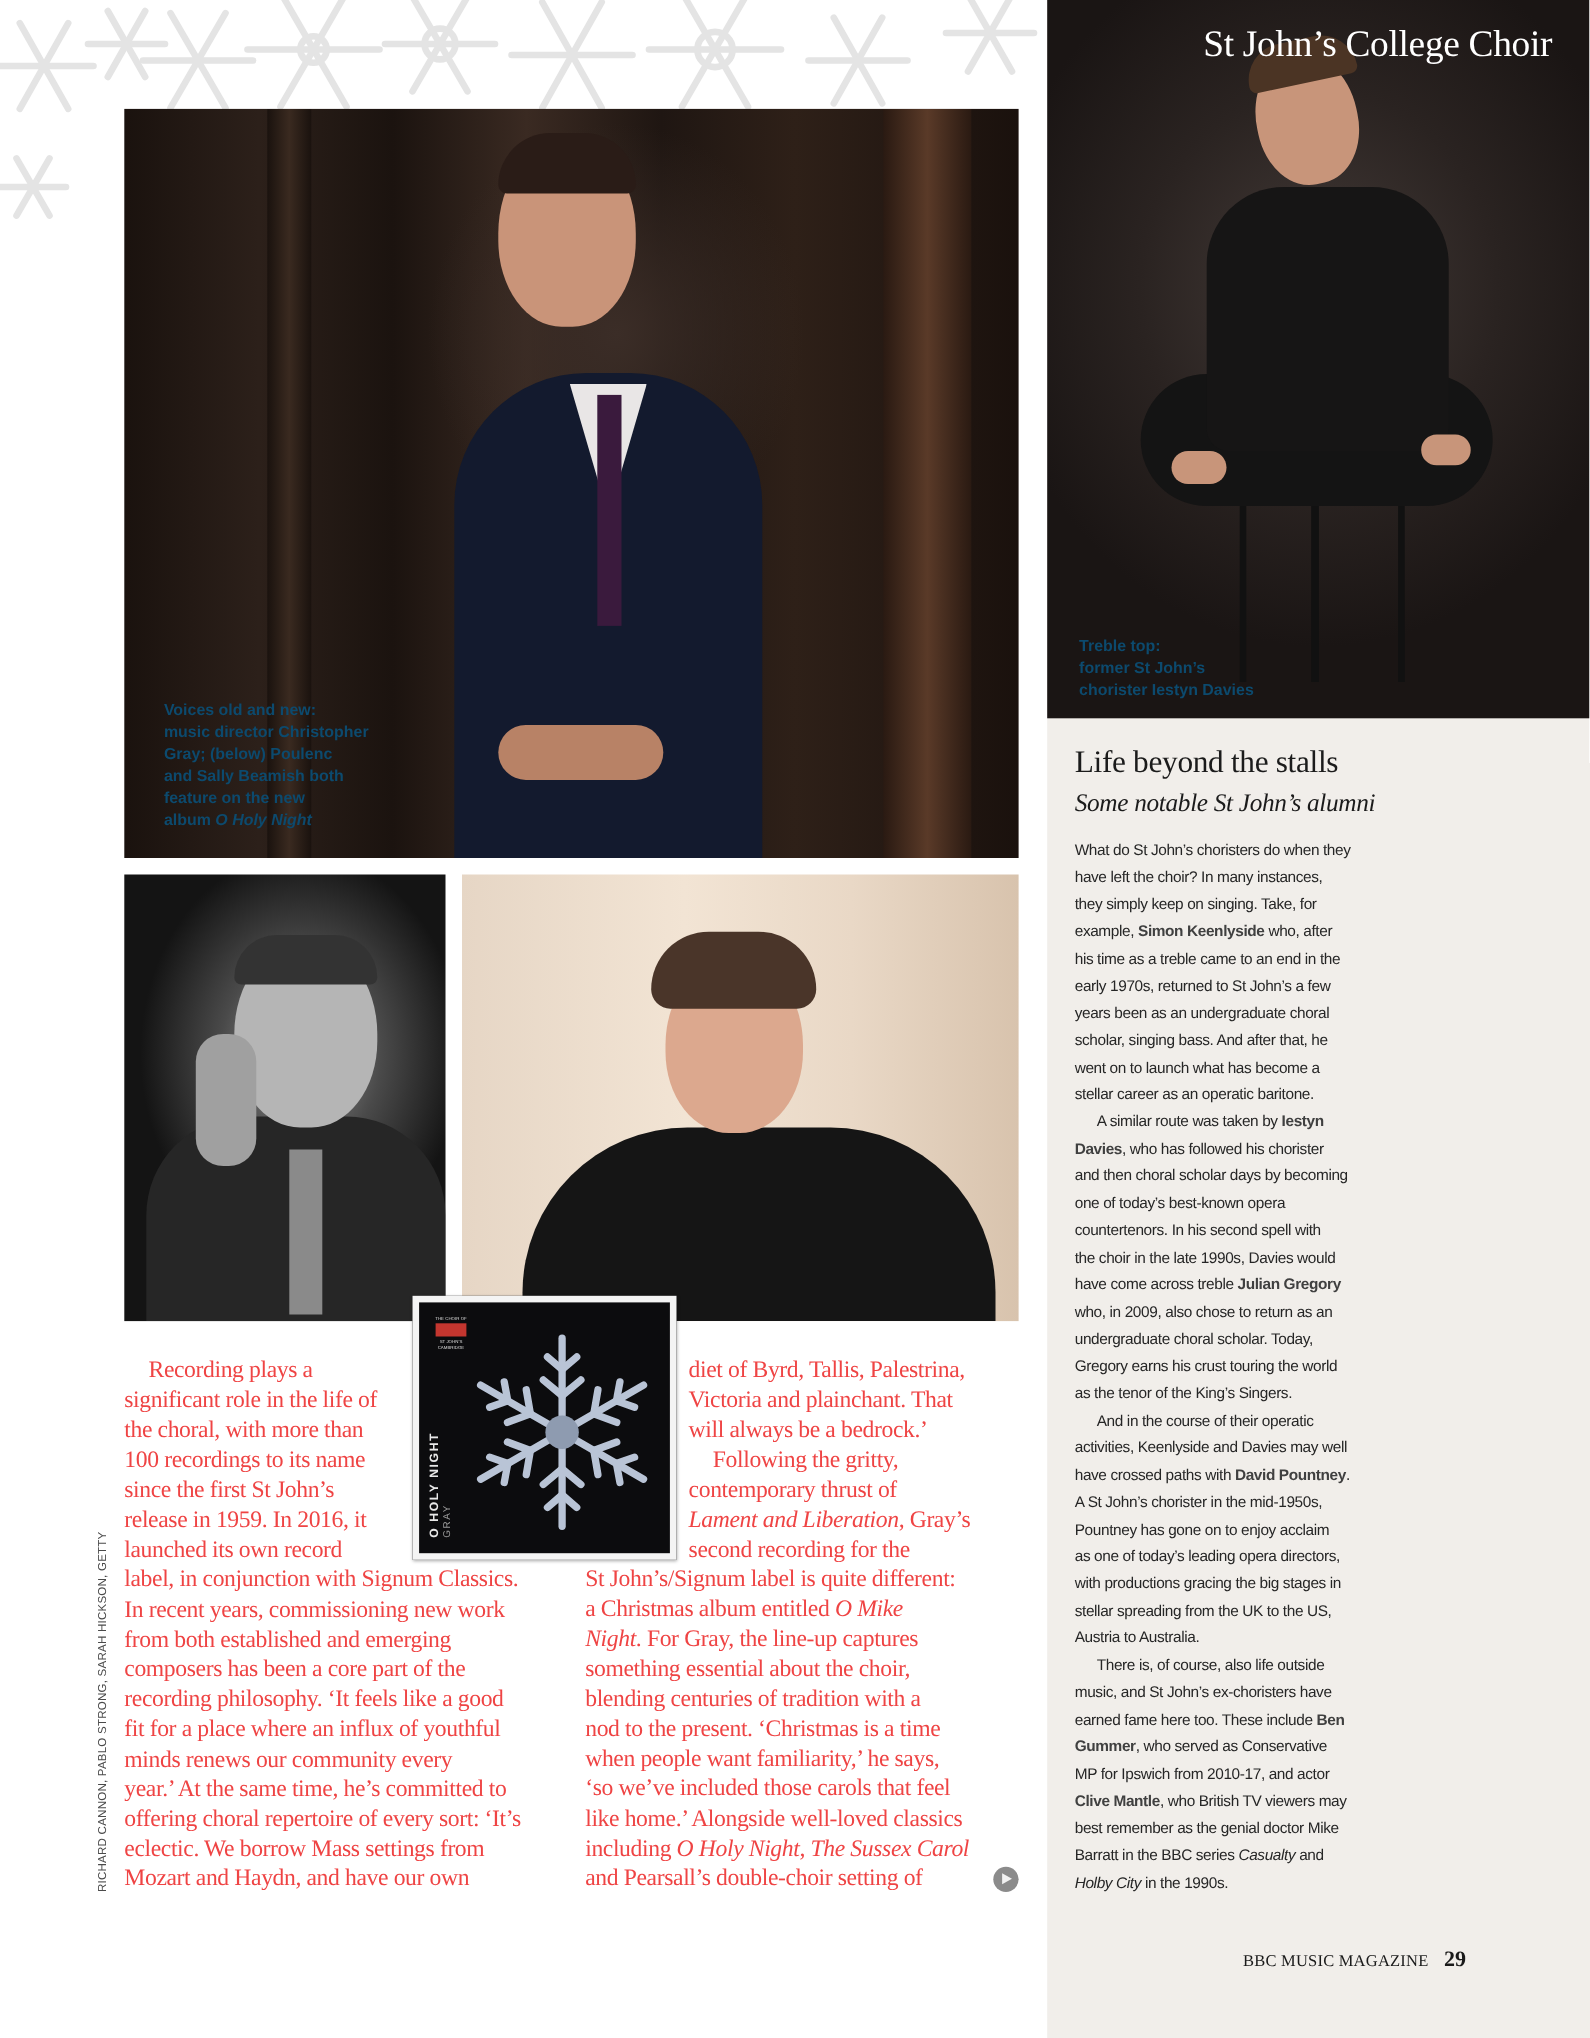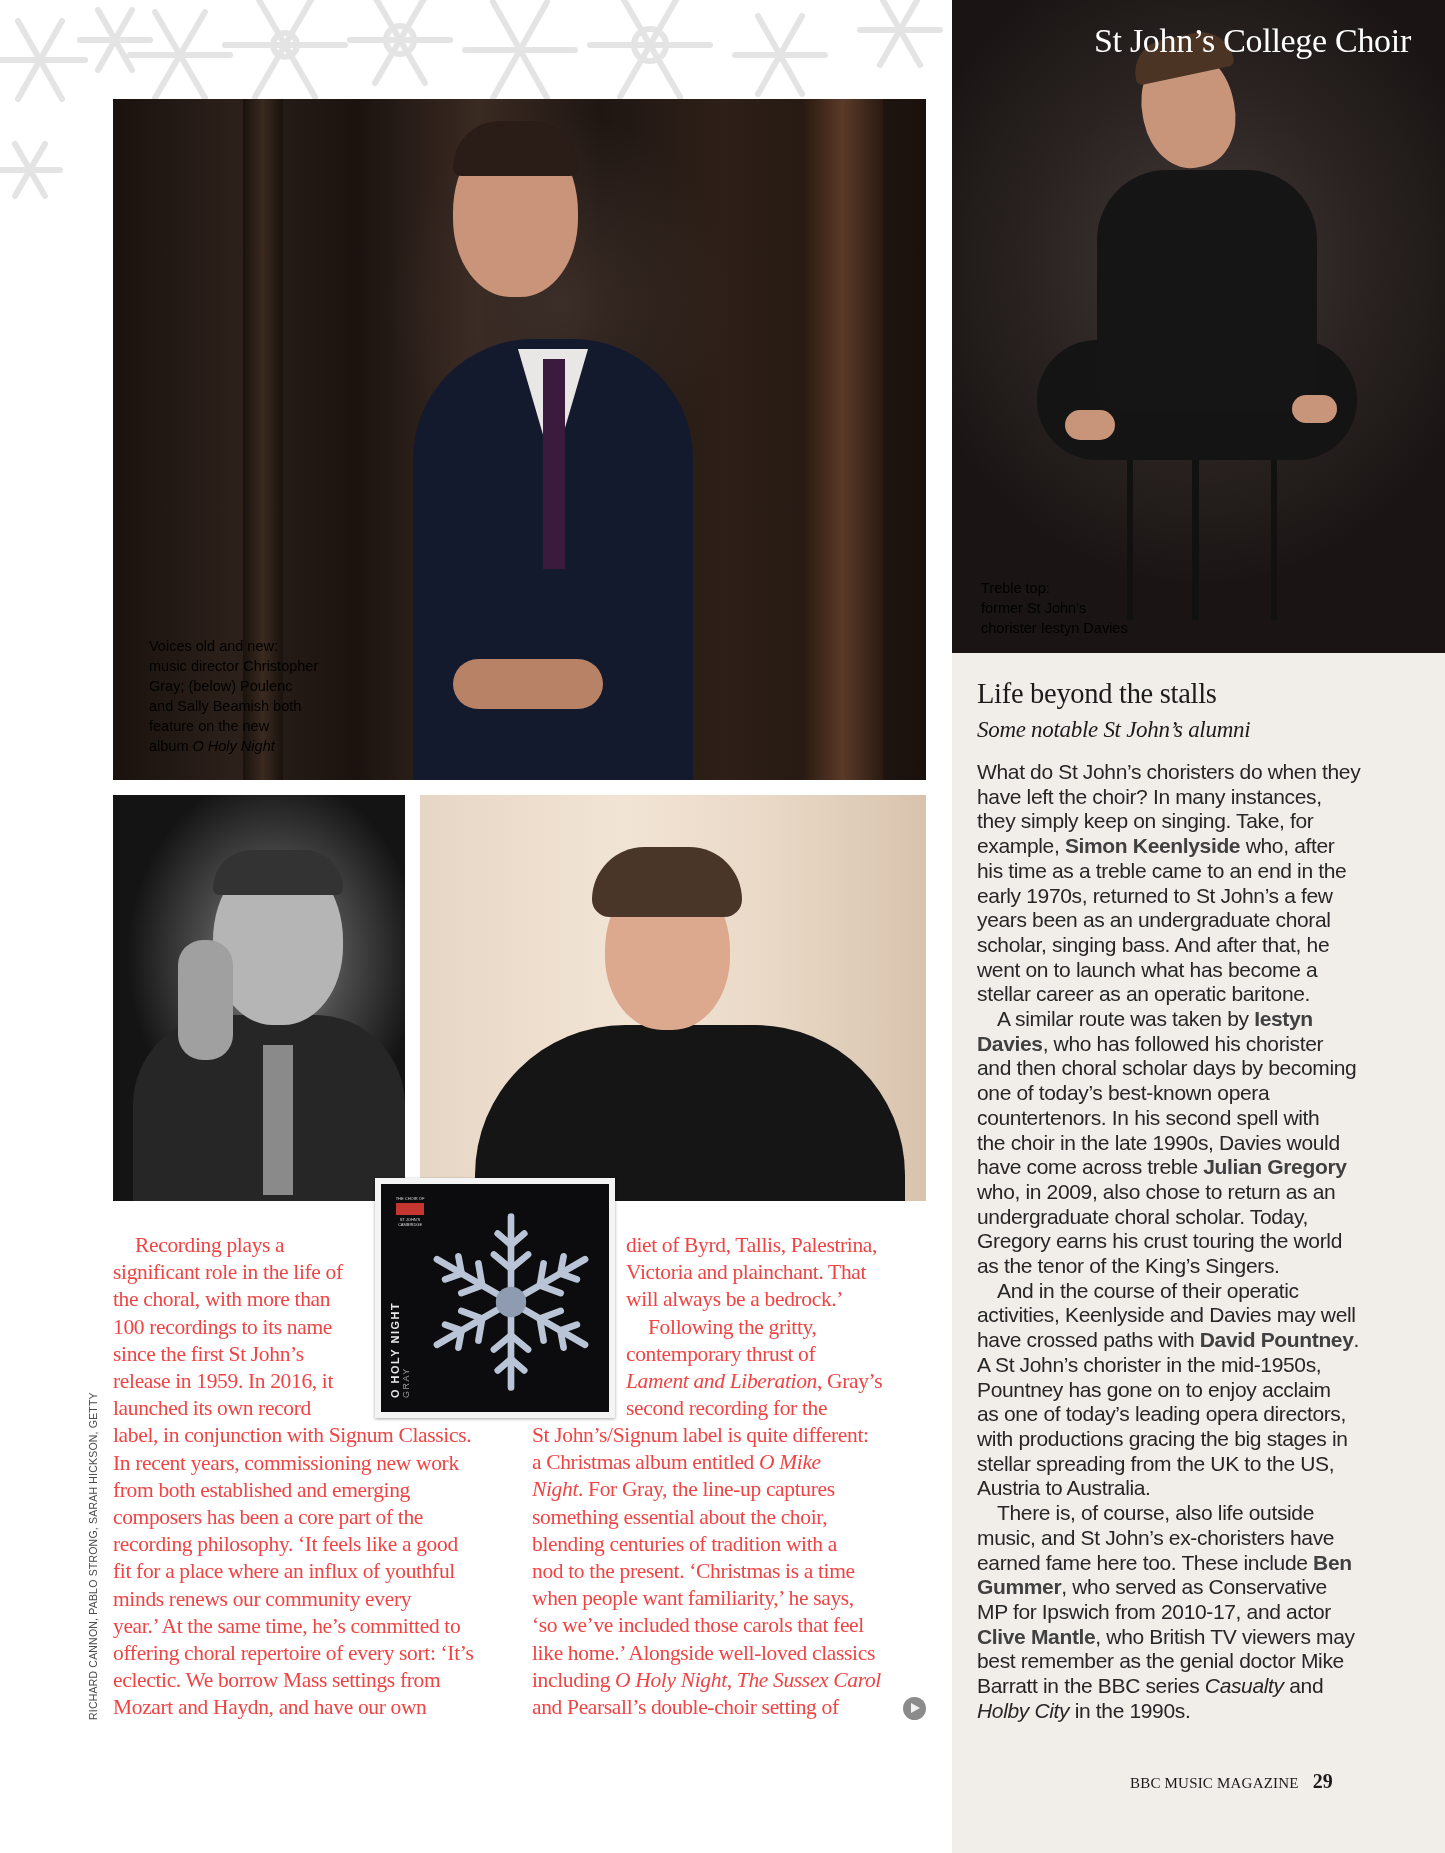--- a/index.html
+++ b/index.html
@@ -29,21 +29,21 @@
     background: #0c0c0e; border: 6px solid #f4f4f4; box-shadow: 0 1px 3px rgba(0,0,0,0.35); overflow: hidden; }
   .album-logo { position: absolute; left: 12px; top: 12px; width: 34px; height: 38px; }
   .album-logo .logo-top { font-family: "Liberation Sans", sans-serif; font-size: 4px; color: #ddd; text-align: center; }
   .album-logo .logo-mark { height: 12px; background: #c4362f; margin: 2px 3px; }
   .album-logo .logo-bottom { font-family: "Liberation Sans", sans-serif; font-size: 4px; color: #ddd; text-align: center; line-height: 5px; }
   .album-spine { position: absolute; left: 8px; bottom: 14px; transform-origin: left bottom; transform: rotate(-90deg) translate(0, 22px); white-space: nowrap; font-family: "Liberation Sans", sans-serif; }
   .album-spine .spine-title { font-size: 11px; font-weight: bold; color: #e8e8e8; letter-spacing: 1.5px; display: block; }
   .album-spine .spine-artist { font-size: 9px; color: #9a9a9a; letter-spacing: 1.5px; display: block; }
   .album-snowflake { position: absolute; left: 35px; top: 18px; width: 190px; height: 200px; }
 
-  .caption { position: absolute; font-family: "Liberation Sans", sans-serif; font-weight: normal; color: #000000; font-size: 14.5px; line-height: 20px; }
+  .caption { position: absolute; font-family: "Liberation Sans", sans-serif; font-weight: bold; color: #0c4a6e; font-size: 14.5px; line-height: 20px; }
   .caption-gray { left: 149px; top: 636px; width: 230px; }
   .caption-davies { left: 981px; top: 578px; width: 200px; }
   .caption i { font-style: italic; }
 
   .page-header { position: absolute; right: 34px; top: 22px; font-family: "Liberation Serif", serif; font-size: 34px; color: #ffffff; letter-spacing: -0.3px; }
 
   .body-col { position: absolute; font-family: "Liberation Serif", serif; font-size: 21.5px; line-height: 27.2px; color: #ef4444; letter-spacing: -0.35px; }
   .body-col .ln { display: block; white-space: nowrap; }
   .body-col .indent { padding-left: 22px; }
   .body-col i { font-style: italic; }
@@ -51,21 +51,21 @@
   .col-right-a { left: 626px; top: 1232px; }
   .col-right-b { left: 532px; top: 1422px; }
 
   .next-arrow { position: absolute; left: 903px; top: 1697px; width: 23px; height: 23px; border-radius: 50%; background: #8b8b8b; }
   .next-arrow::after { content: ""; position: absolute; left: 8px; top: 6px; border-left: 9px solid #f2f2f2; border-top: 5.5px solid transparent; border-bottom: 5.5px solid transparent; }
 
   .credit { position: absolute; left: 87px; top: 1720px; transform-origin: left top; transform: rotate(-90deg); white-space: nowrap; font-family: "Liberation Sans", sans-serif; font-size: 10.5px; color: #4a4a4a; letter-spacing: 0.2px; }
 
   .sb-title { position: absolute; left: 977px; top: 678px; font-family: "Liberation Serif", serif; font-size: 28.5px; color: #1b1b1b; letter-spacing: -0.3px; }
   .sb-subtitle { position: absolute; left: 977px; top: 717px; font-family: "Liberation Serif", serif; font-style: italic; font-size: 23px; color: #1b1b1b; letter-spacing: -0.3px; }
-  .sb-body { position: absolute; left: 977px; top: 760px; font-family: "Liberation Sans", sans-serif; font-size: 21px; line-height: 24.7px; color: #262626; letter-spacing: -0.35px; }
+  .sb-body { position: absolute; left: 977px; top: 760px; font-family: "Liberation Sans", sans-serif; font-size: 14px; line-height: 24.7px; color: #262626; letter-spacing: -0.35px; }
   .sb-body .ln { display: block; white-space: nowrap; }
   .sb-body .indent { padding-left: 20px; }
   .sb-body .nm { color: #404040; font-weight: bold; }
   .sb-body i { font-style: italic; }
 
   .footer { position: absolute; left: 1130px; top: 1770px; font-family: "Liberation Serif", serif; color: #1a1a1a; }
   .footer .mag { font-size: 15px; letter-spacing: 0.2px; }
   .footer .pg { font-size: 20px; font-weight: bold; margin-left: 14px; }
 </style>
 </head>

